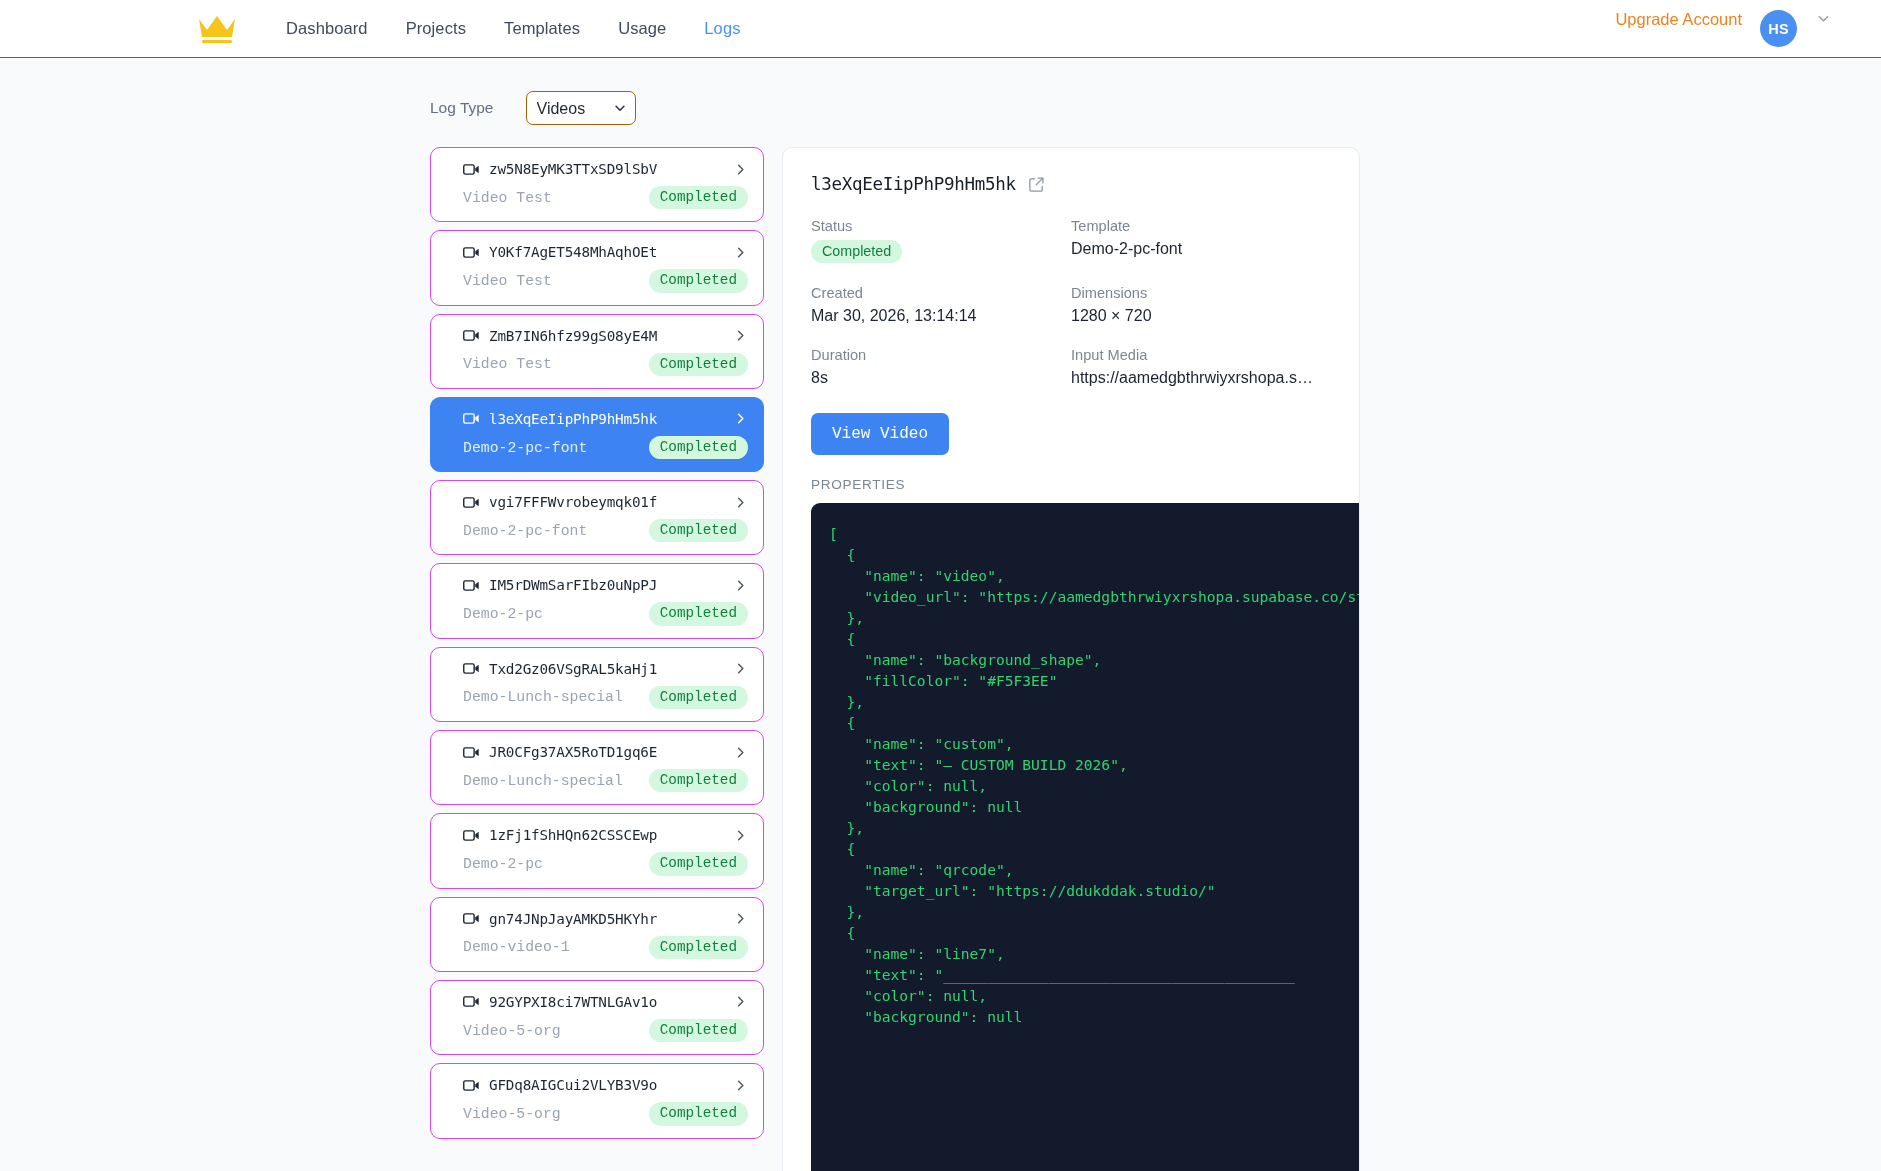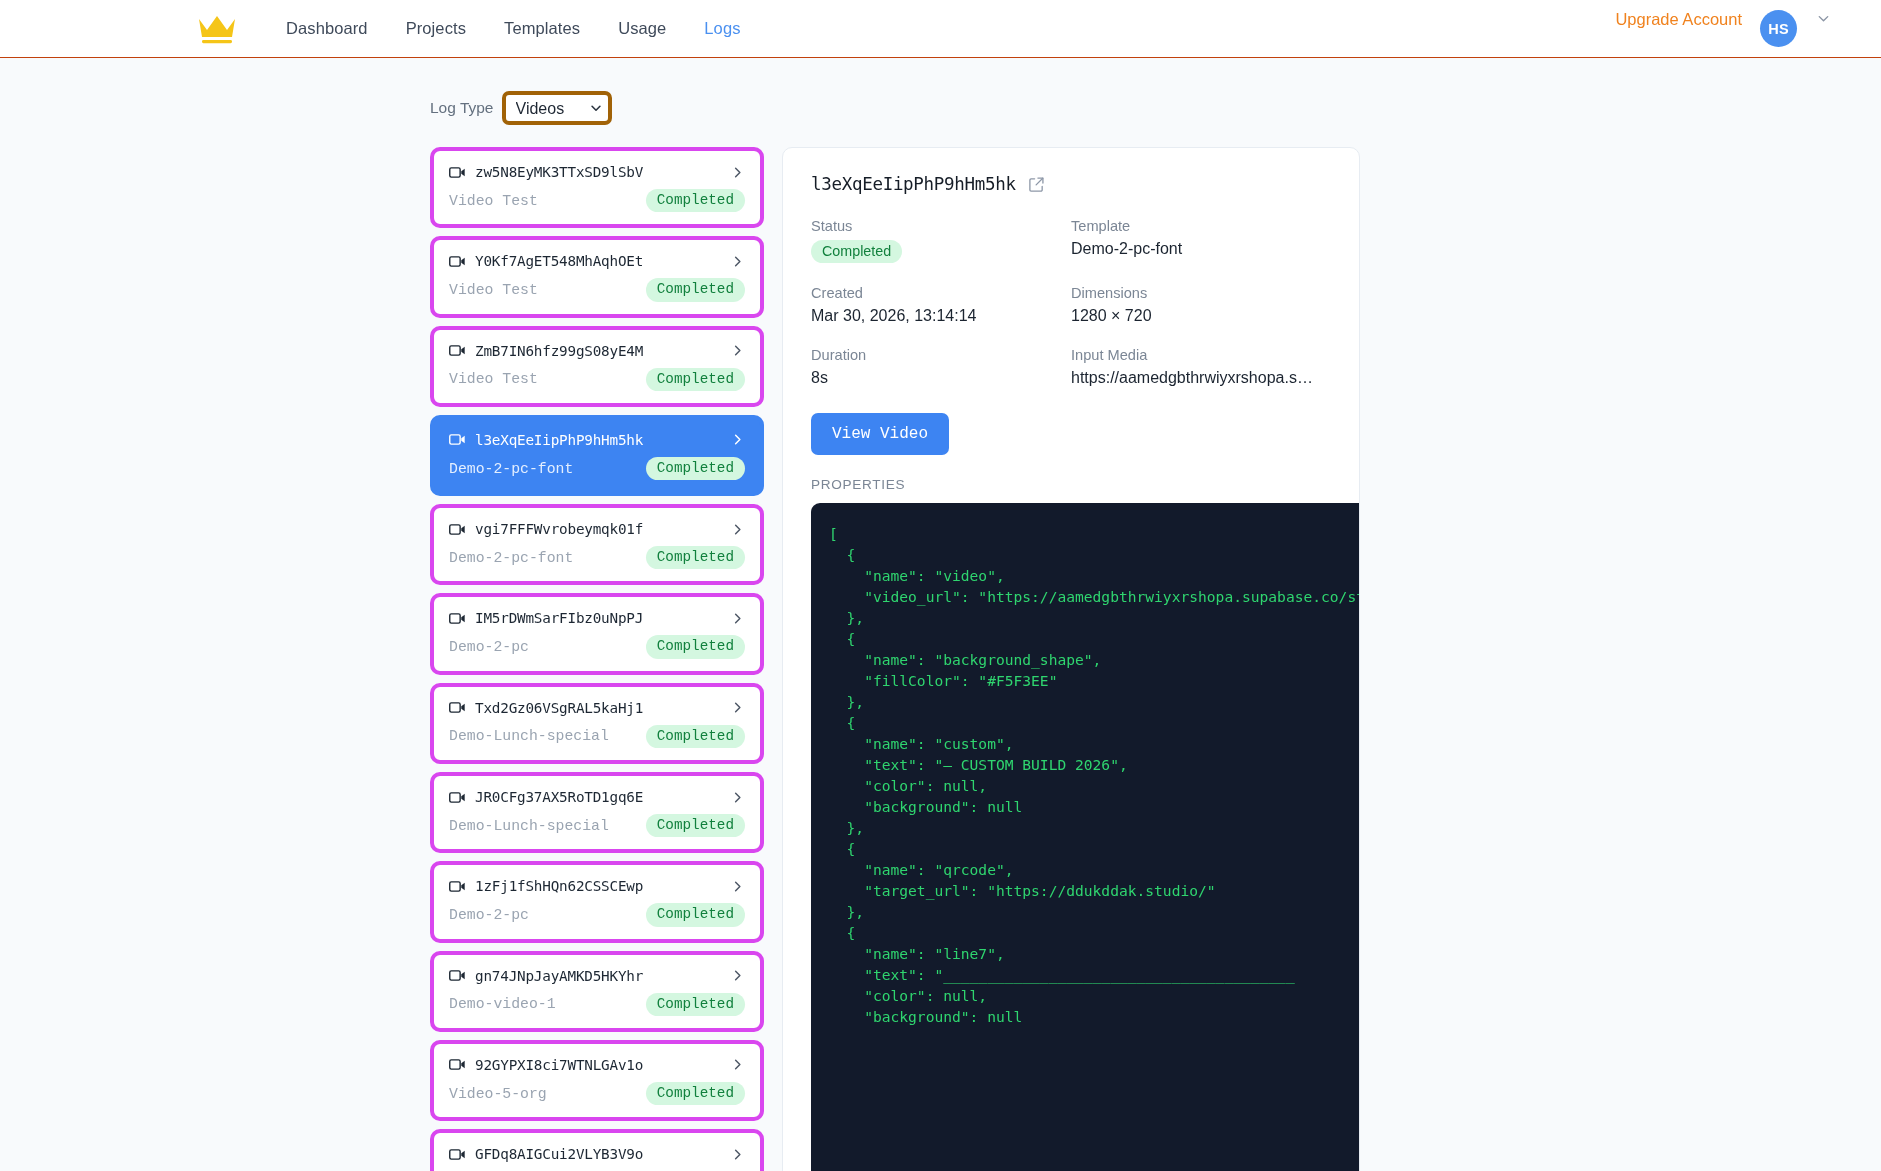--- a/index.html
+++ b/index.html
@@ -61,34 +61,34 @@
     display: flex; align-items: center; justify-content: center;
   }
 
   
   .page {
     padding: 0;
     position: relative;
     height: 1113px;
   }
   .filter-bar {
-    display: flex; align-items: center; gap: 8px;
+    display: flex; align-items: center; gap: 32px;
     padding: 33px 0 0 430px;
   }
   .filter-label { font-size: 15.5px; color: #64707f; }
   .select-wrap {
     position: relative;
     width: 110px;
   }
   select.log-type {
     appearance: none;
     -webkit-appearance: none;
     width: 110px; height: 34px;
     padding: 0 28px 0 10px;
-    border: 4px solid #a16207;
+    border: 1px solid #a16207;
     border-radius: 7px;
     background: #fff;
     font-size: 16px;
     font-family: "Liberation Sans", sans-serif;
     color: #1e2733;
     cursor: pointer;
   }
   .select-arrow {
     position: absolute; right: 9px; top: 50%;
     transform: translateY(-50%);
@@ -108,23 +108,23 @@
   .log-list {
     width: 334px;
     flex: 0 0 334px;
     display: flex; flex-direction: column;
     gap: 8px;
     max-height: 1035px;
     overflow: hidden;
   }
   .log-item {
     background: #ffffff;
-    border: 4px solid #d946ef;
+    border: 1px solid #d946ef;
     border-radius: 10px;
-    padding: 13px 15px 12px 15px;
+    padding: 13px 15px 12px 32px;
     cursor: pointer;
     text-align: right;
   }
   .log-item.selected {
     background: #3d84f2;
     border-color: #3d84f2;
   }
   .log-item-top {
     display: flex; align-items: center;
     gap: 9px;

